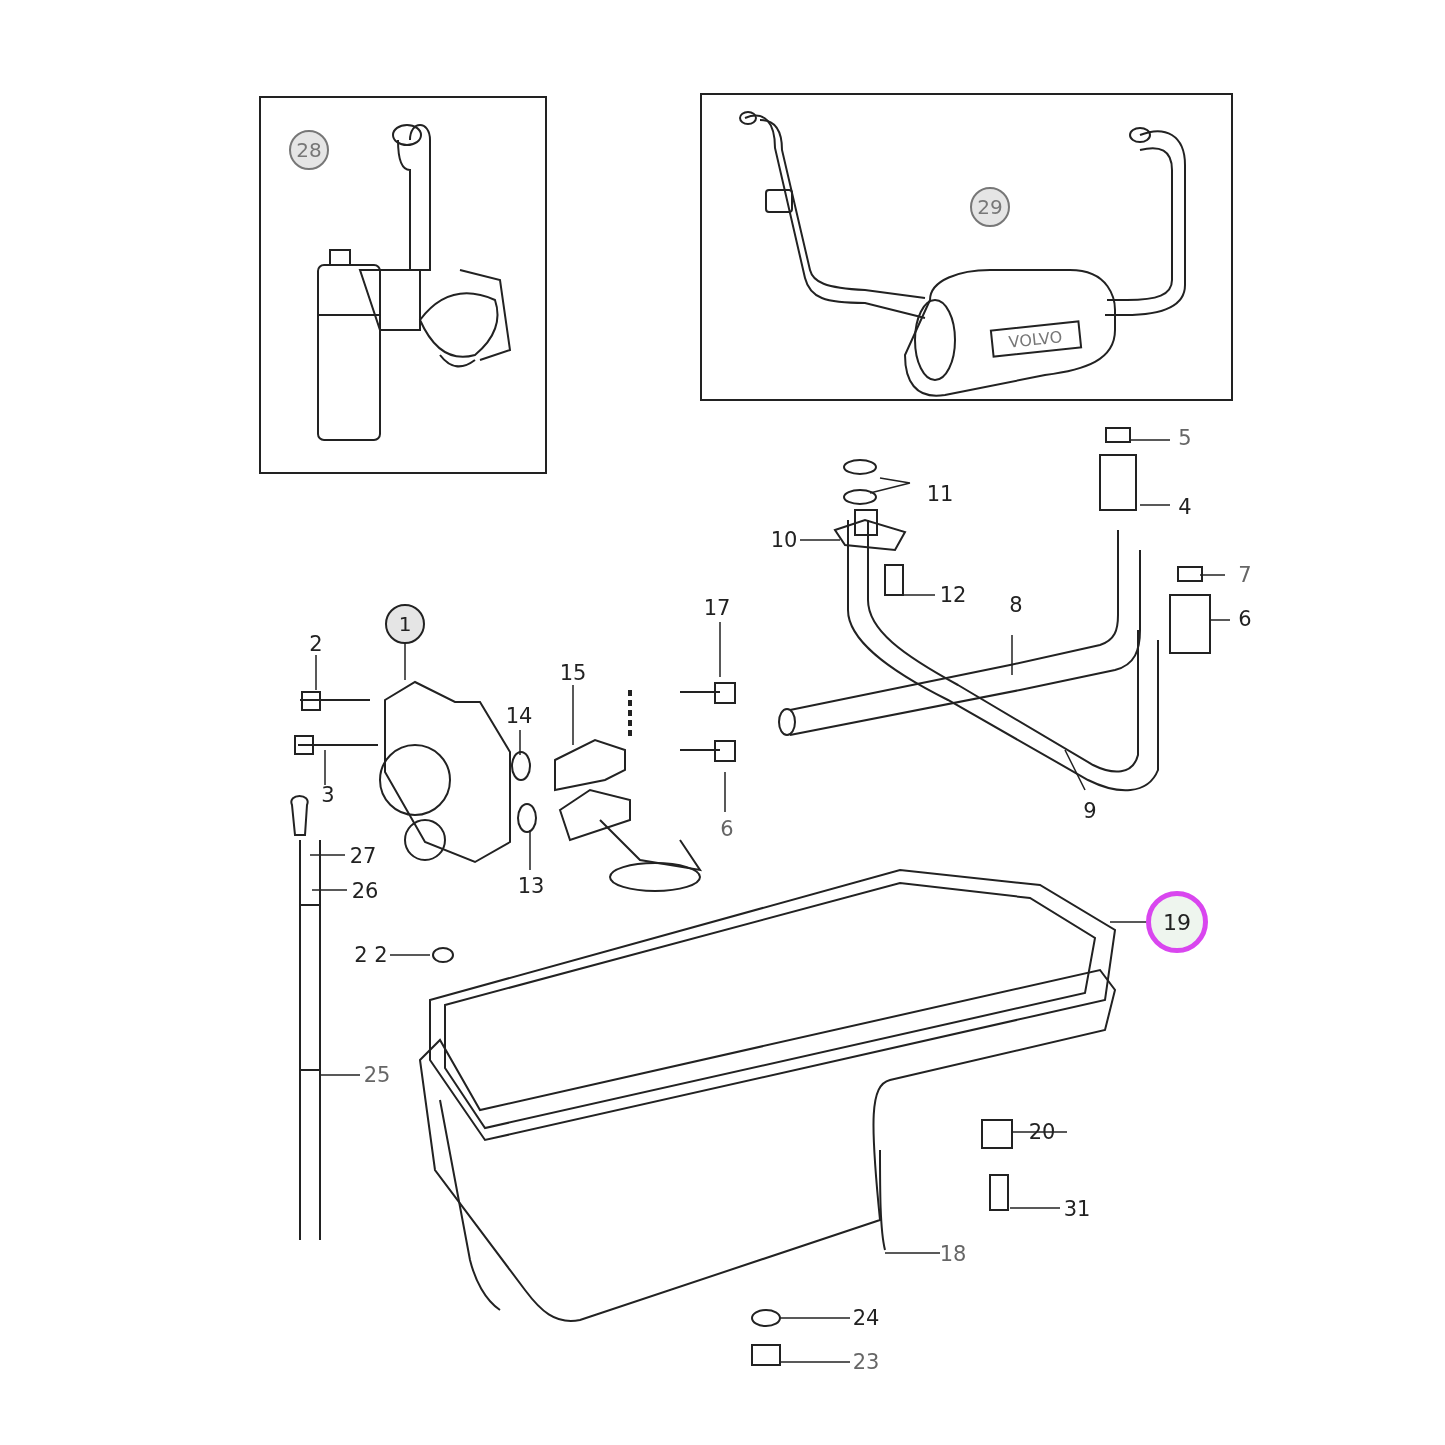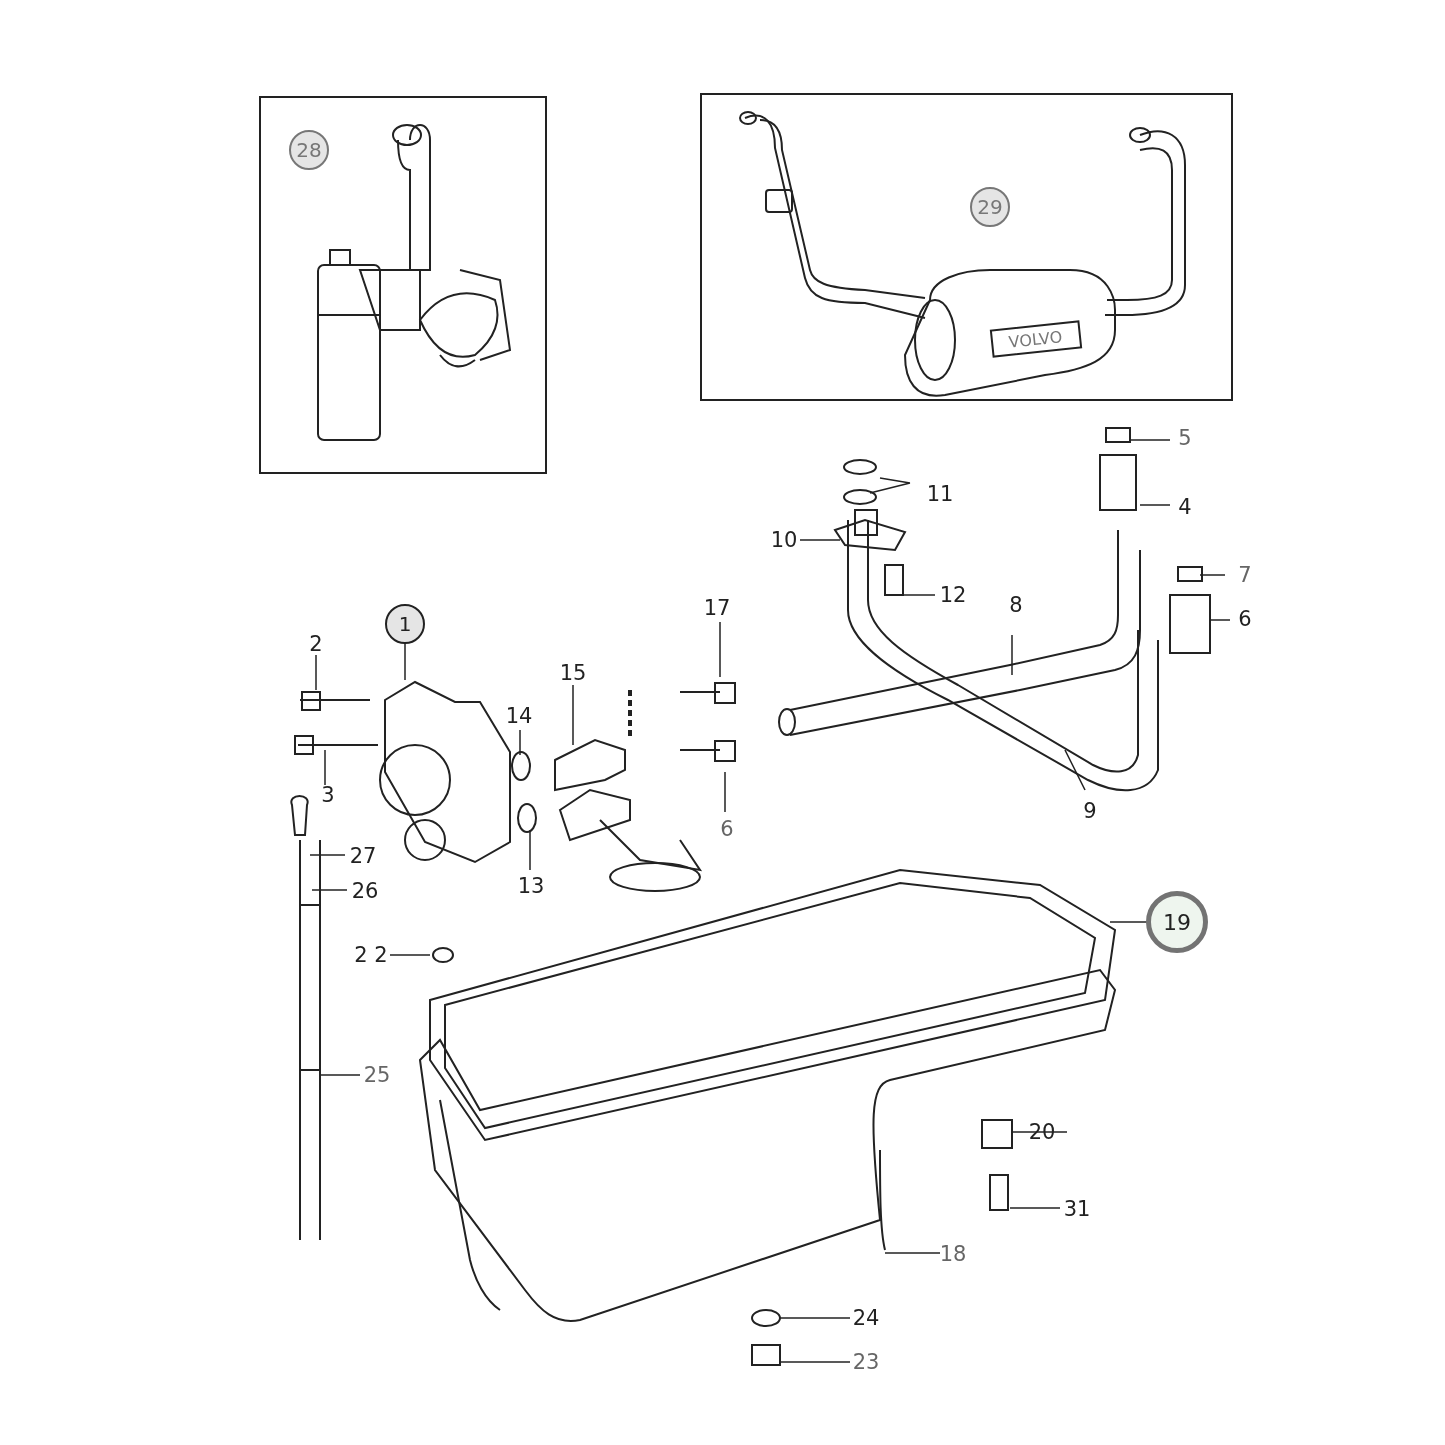--- a/index.html
+++ b/index.html
@@ -3,21 +3,21 @@
 <meta charset="utf-8">
 <style>
   html,body{margin:0;padding:0;background:#fff;}
   body{width:1445px;height:1445px;position:relative;overflow:hidden;font-family:"DejaVu Sans",sans-serif;}
   .stage{position:absolute;left:0;top:0;width:1445px;height:1445px;}
   svg{position:absolute;left:0;top:0;}
   .lbl{position:absolute;font-family:"DejaVu Sans",sans-serif;font-size:21px;color:#222;line-height:1;transform:translate(-50%,-50%);white-space:nowrap;}
   .lbl.gray{color:#666;}
   .circ{position:absolute;width:36px;height:36px;border:2px solid #222;border-radius:50%;transform:translate(-50%,-50%);display:flex;align-items:center;justify-content:center;font-size:20px;color:#222;background:#e5e5e5;}
   .circ.gray{border-color:#777;color:#777;}
-  .hl{position:absolute;width:52px;height:52px;border:5px solid #737373;border-radius:50%;background:#eef5ee;transform:translate(-50%,-50%);display:flex;align-items:center;justify-content:center;font-size:22px;color:#222;cursor:pointer;}
+  .hl{position:absolute;width:52px;height:52px;border:5px solid #d946ef;border-radius:50%;background:#eef5ee;transform:translate(-50%,-50%);display:flex;align-items:center;justify-content:center;font-size:22px;color:#222;cursor:pointer;}
   .inset{position:absolute;border:2.5px solid #222;background:#fff;}
 </style>
 </head>
 <body>
 
 <div class="stage">
 
   <div class="inset" style="left:259px;top:96px;width:284px;height:374px;"></div>
 
   <div class="inset" style="left:700px;top:93px;width:529px;height:304px;"></div>

